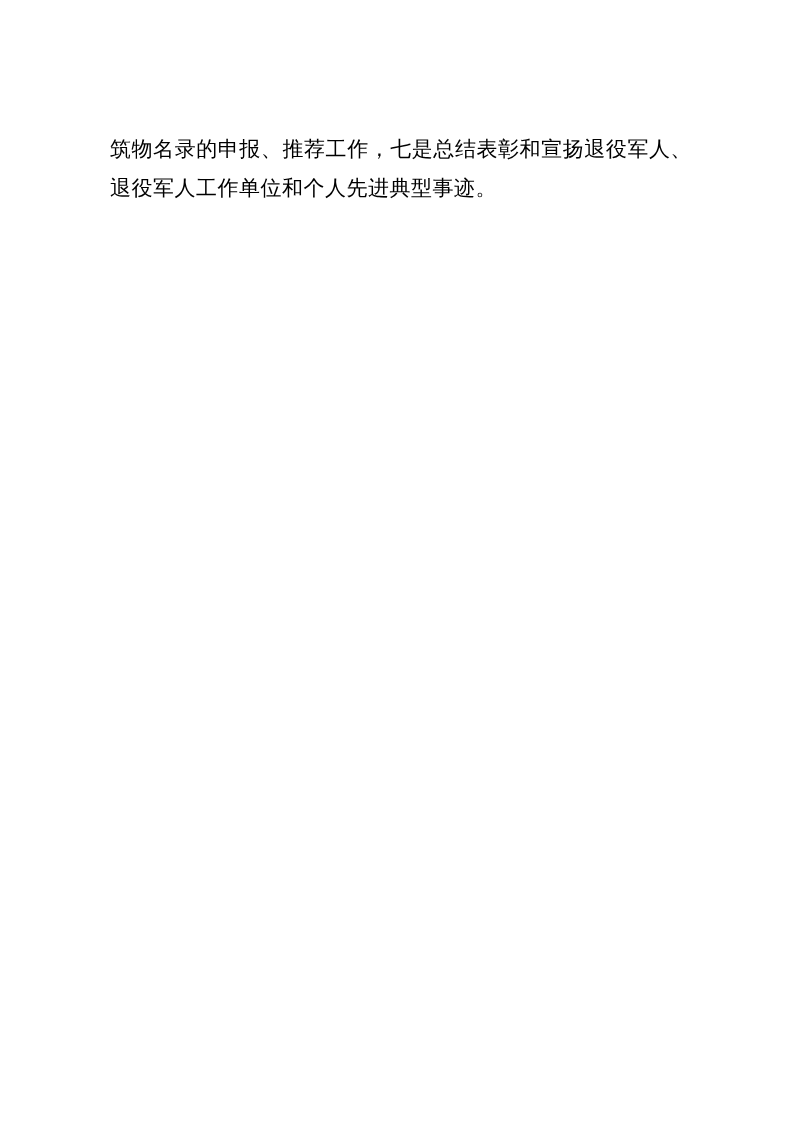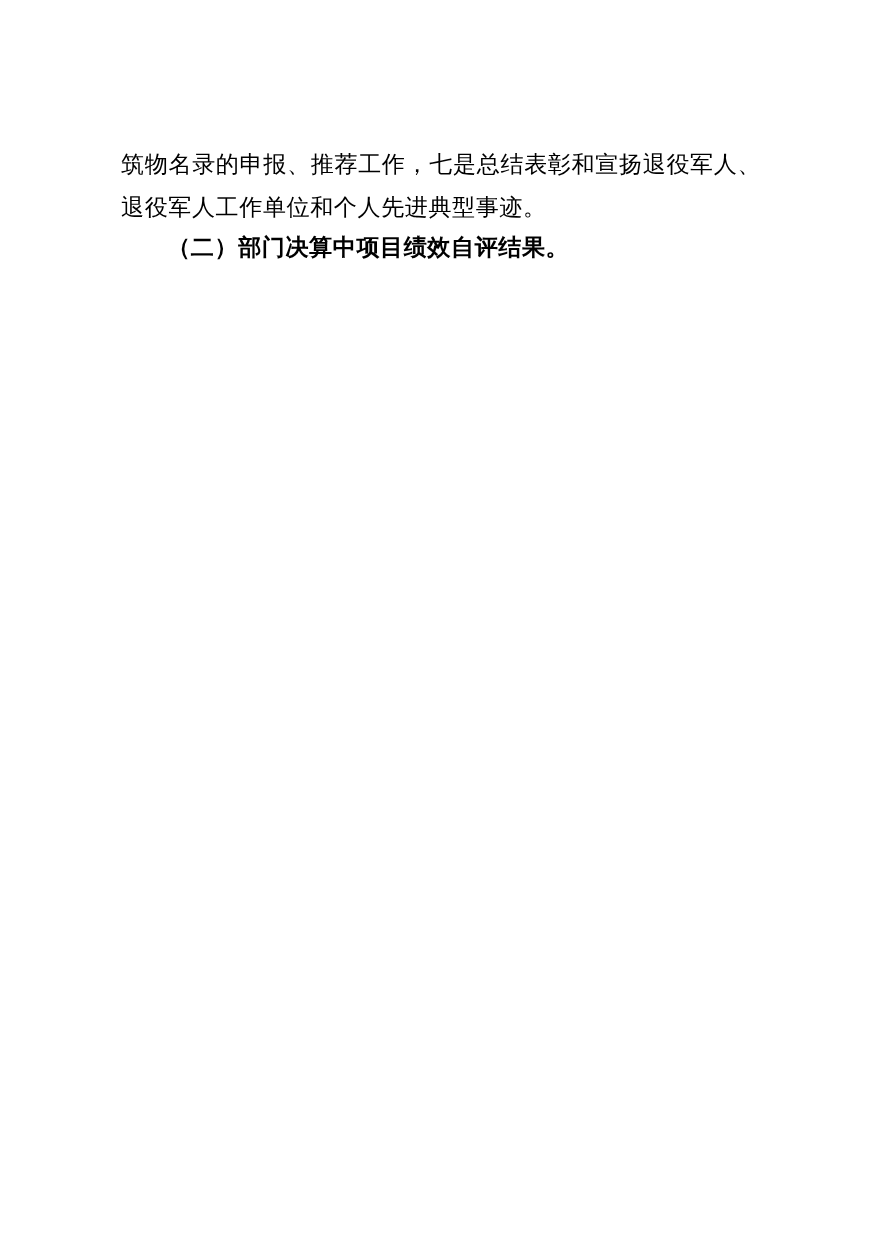--- a/index.html
+++ b/index.html
@@ -49,16 +49,15 @@
     letter-spacing: 1px;
     font-family: "Liberation Serif", "DejaVu Serif", serif;
   }
 </style>
 </head>
 <body>
 
 <div class="page">
   <div class="content">
     <p class="body">筑物名录的申报、推荐工作，七是总结表彰和宣扬退役军人、退役军人工作单位和个人先进典型事迹。</p>
-    <p class="heading">（二）部门决算中项目绩效自评结果。</p>
   </div>
   <div class="pagenum">— 29 —</div>
 </div>
 
 </body></html>

